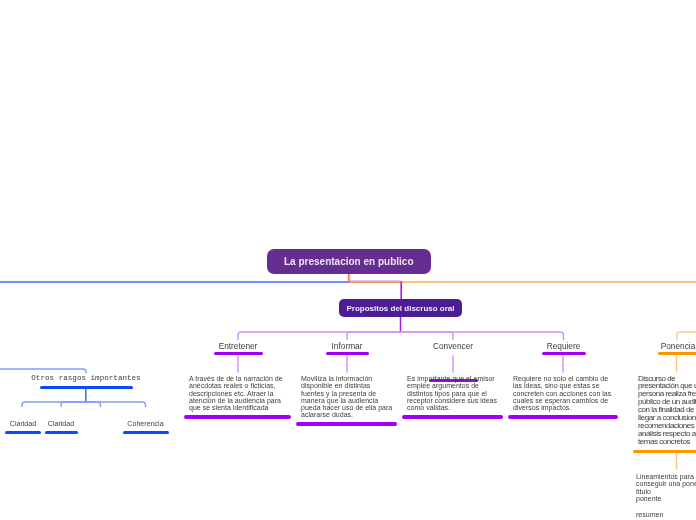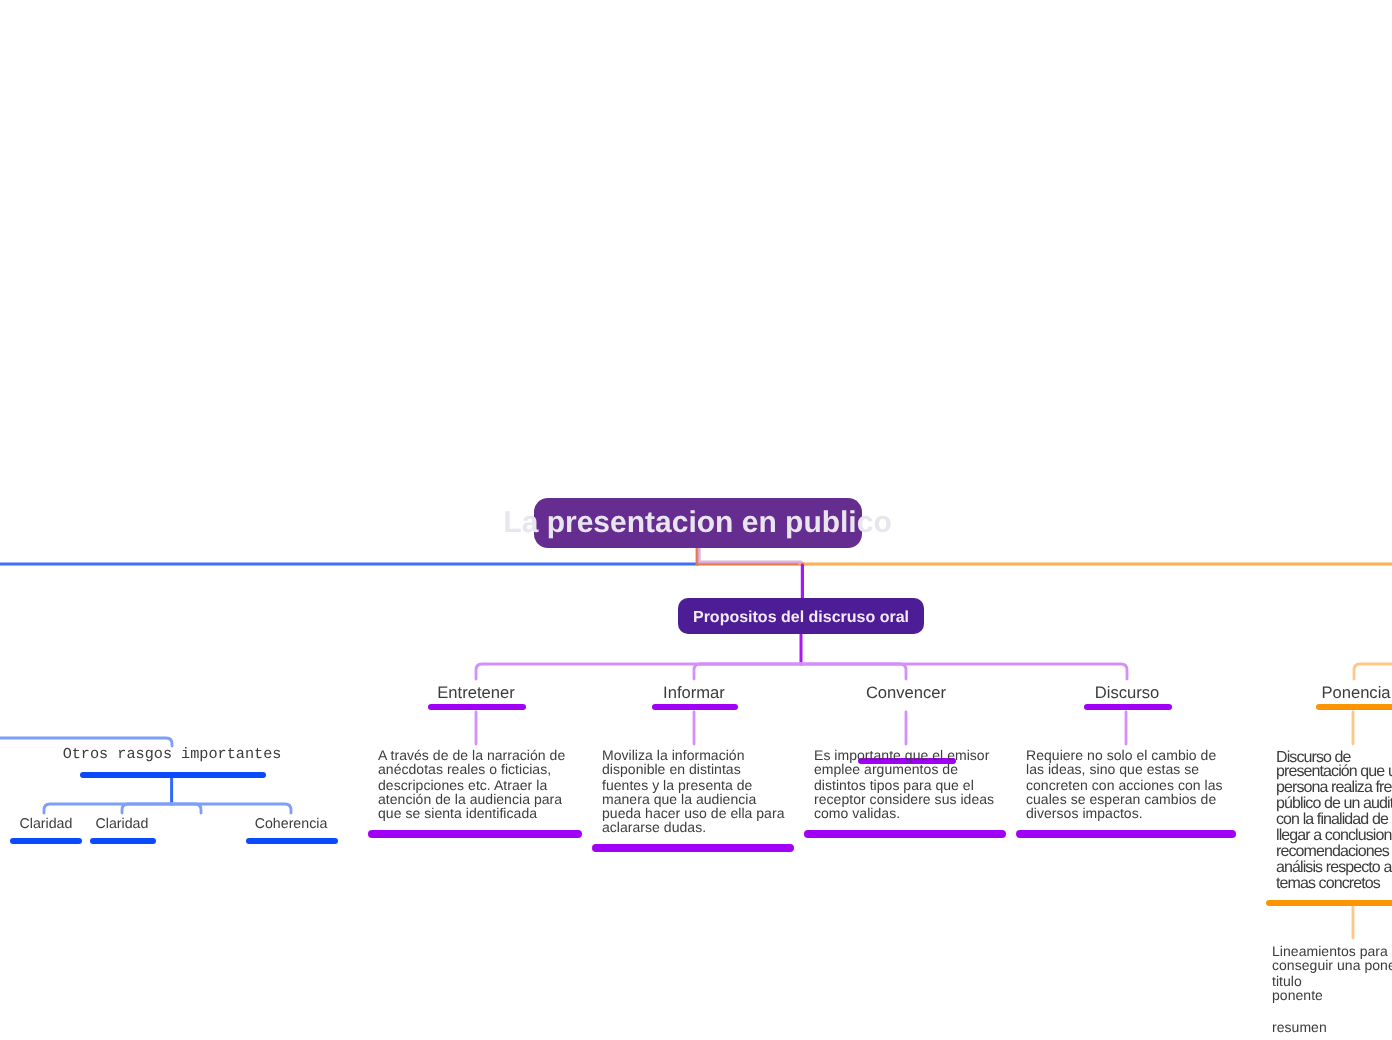--- a/index.html
+++ b/index.html
@@ -8,34 +8,34 @@
      font-family:"Liberation Sans",sans-serif;
      -webkit-font-smoothing:antialiased;}
 #canvas{position:relative;width:696px;height:520px;background:#fff;overflow:hidden;}
 svg#connectors{position:absolute;left:0;top:0;width:696px;height:520px;pointer-events:none;}
 
 .node{position:absolute;}
 
 
 #root-node{left:267px;top:248.5px;width:163.5px;height:25px;
   background:#662d91;border-radius:7px;color:#e9e5ee;
-  font-size:15px;font-weight:bold;display:flex;align-items:center;
+  font-size:10px;font-weight:bold;display:flex;align-items:center;
   justify-content:center;white-space:nowrap;}
 
 
 #propositos-node{left:339px;top:299px;width:123px;height:18px;
   background:#4c1d95;border-radius:5px;color:#f3e9fc;
   font-size:8px;font-weight:bold;display:flex;align-items:center;
   justify-content:center;white-space:nowrap;}
 
 
 .ul-node{display:flex;flex-direction:column;align-items:center;}
 .ul-label{color:#3c3c3c;font-size:8.3px;white-space:nowrap;
   line-height:12px;letter-spacing:0px;}
-.ul-label.sm{font-size:7.1px;}
+.ul-label.sm{font-size:7.1px;margin-top:12px;}
 .ul-label.md{font-size:7.6px;}
 .ul-bar{border-radius:2.5px;height:3.6px;}
 
 
 .para-node{display:flex;flex-direction:column;align-items:stretch;}
 .para-text{color:#3c3c3c;font-size:7px;line-height:7.3px;
   letter-spacing:0.02px;white-space:pre;margin:0 5px;}
 .para-text.lin{line-height:7.65px;}
 .para-text.big{font-size:8px;line-height:7.9px;letter-spacing:-0.45px;}
 .para-bar{border-radius:2.5px;height:3.6px;}
@@ -89,21 +89,21 @@
 </div>
 <div class="node ul-node" style="left:277px;top:340px;width:140px;">
   <span class="ul-label">Informar</span>
   <div class="ul-bar" style="width:43px;background:#a000f5;margin-top:-0.4px;"></div>
 </div>
 <div class="node ul-node" style="left:383px;top:340px;width:140px;gap:27px;">
   <span class="ul-label">Convencer</span>
   <div class="ul-bar" style="width:49px;background:#a000f5;margin-top:-0.4px;"></div>
 </div>
 <div class="node ul-node" style="left:493.5px;top:340px;width:140px;">
-  <span class="ul-label">Discurso</span>
+  <span class="ul-label">Requiere</span>
   <div class="ul-bar" style="width:44px;background:#a000f5;margin-top:-0.4px;"></div>
 </div>
 
 <div class="node para-node" style="left:184px;top:375px;width:107px;">
   <div class="para-text">A través de de la narración de
 anécdotas reales o ficticias,
 descripciones etc. Atraer la
 atención de la audiencia para
 que se sienta identificada</div>
   <div class="para-bar" style="background:#a000f5;margin-top:3.5px;"></div>

